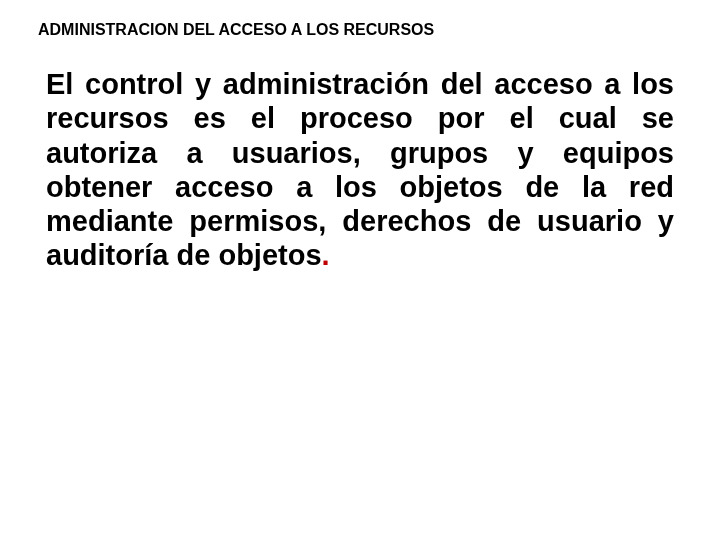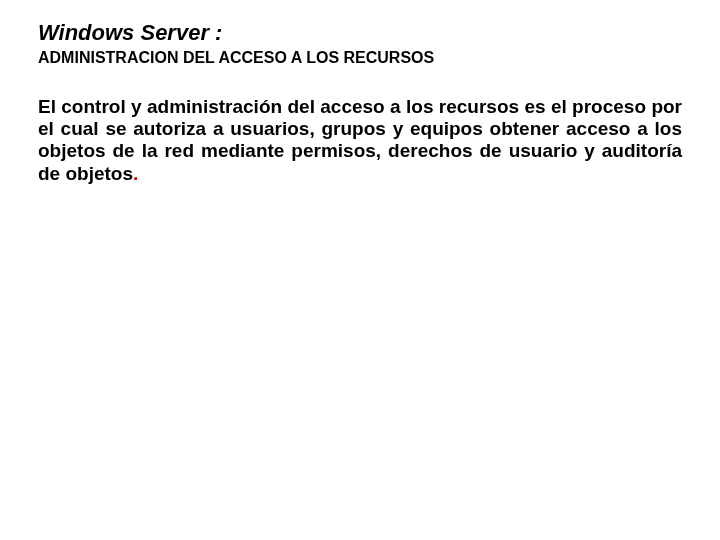--- a/index.html
+++ b/index.html
@@ -24,30 +24,29 @@
     line-height: 1.2;
     margin: 0 0 2px 0;
   }
   .heading-2 {
     font-size: 16px;
     font-weight: bold;
     line-height: 1.2;
     margin: 0 0 28px 0;
   }
   .body-text {
-    font-size: 19px;
+    font-size: 29px;
     font-weight: bold;
     line-height: 1.18;
     text-align: justify;
-    margin: 0;
+    margin: 8px;
   }
   .body-text .period {
     color: #c00000;
   }
 </style>
 </head>
 <body>
 
 <div class="slide">
-  <p class="heading-1">Windows Server :</p>
   <p class="heading-2">ADMINISTRACION DEL ACCESO A LOS RECURSOS</p>
   <p class="body-text"><span>El control y administración del acceso a los recursos es el proceso por el cual se autoriza a usuarios, grupos y equipos obtener acceso a los objetos de la red mediante permisos, derechos de usuario y auditoría de objetos</span><span class="period">.</span></p>
 </div>
 
 </body></html>

